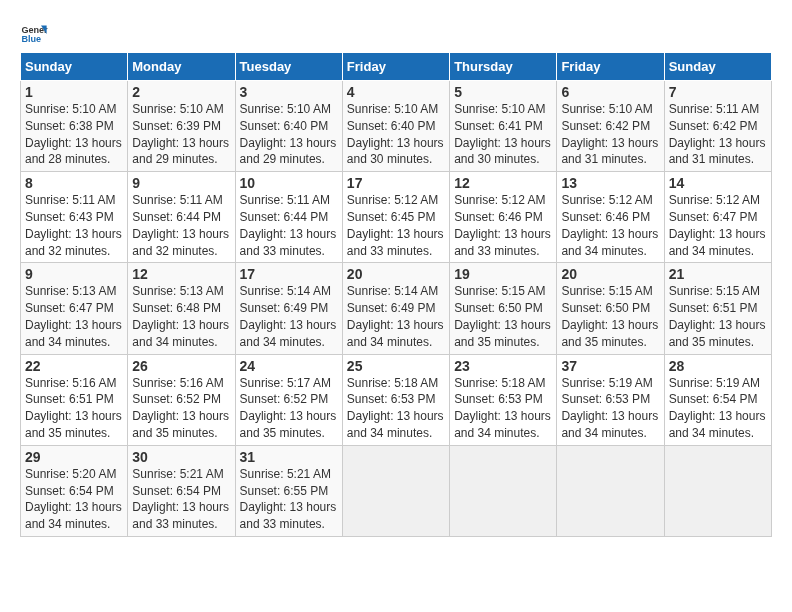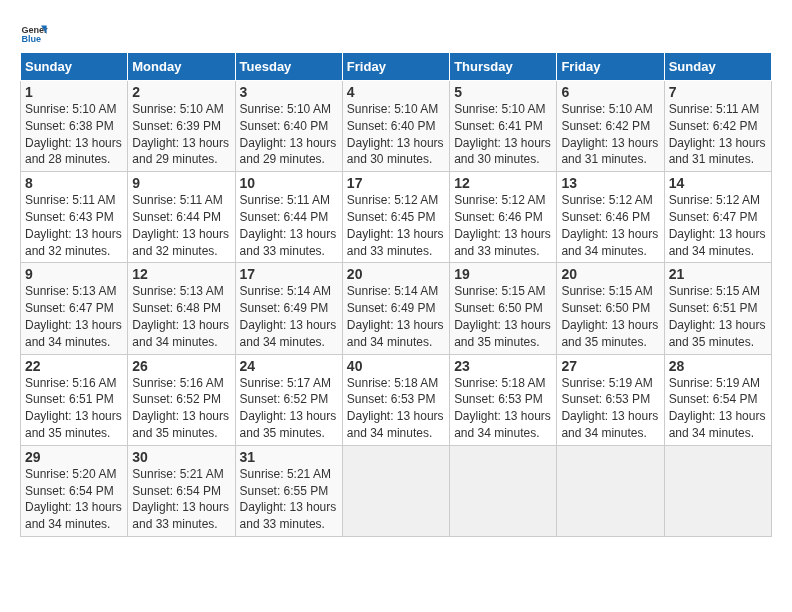--- a/index.html
+++ b/index.html
@@ -206,29 +206,29 @@
           </td>
           <td>
             <span class="day-num">26</span>
             <div class="day-info">Sunrise: 5:16 AM<br>Sunset: 6:52 PM<br>Daylight: 13 hours and 35 minutes.</div>
           </td>
           <td>
             <span class="day-num">24</span>
             <div class="day-info">Sunrise: 5:17 AM<br>Sunset: 6:52 PM<br>Daylight: 13 hours and 35 minutes.</div>
           </td>
           <td>
-            <span class="day-num">40</span>
+            <span class="day-num">25</span>
             <div class="day-info">Sunrise: 5:18 AM<br>Sunset: 6:53 PM<br>Daylight: 13 hours and 34 minutes.</div>
           </td>
           <td>
             <span class="day-num">23</span>
             <div class="day-info">Sunrise: 5:18 AM<br>Sunset: 6:53 PM<br>Daylight: 13 hours and 34 minutes.</div>
           </td>
           <td>
-            <span class="day-num">27</span>
+            <span class="day-num">37</span>
             <div class="day-info">Sunrise: 5:19 AM<br>Sunset: 6:53 PM<br>Daylight: 13 hours and 34 minutes.</div>
           </td>
           <td>
             <span class="day-num">28</span>
             <div class="day-info">Sunrise: 5:19 AM<br>Sunset: 6:54 PM<br>Daylight: 13 hours and 34 minutes.</div>
           </td>
         </tr>
         <tr>
           <td>
             <span class="day-num">29</span>

